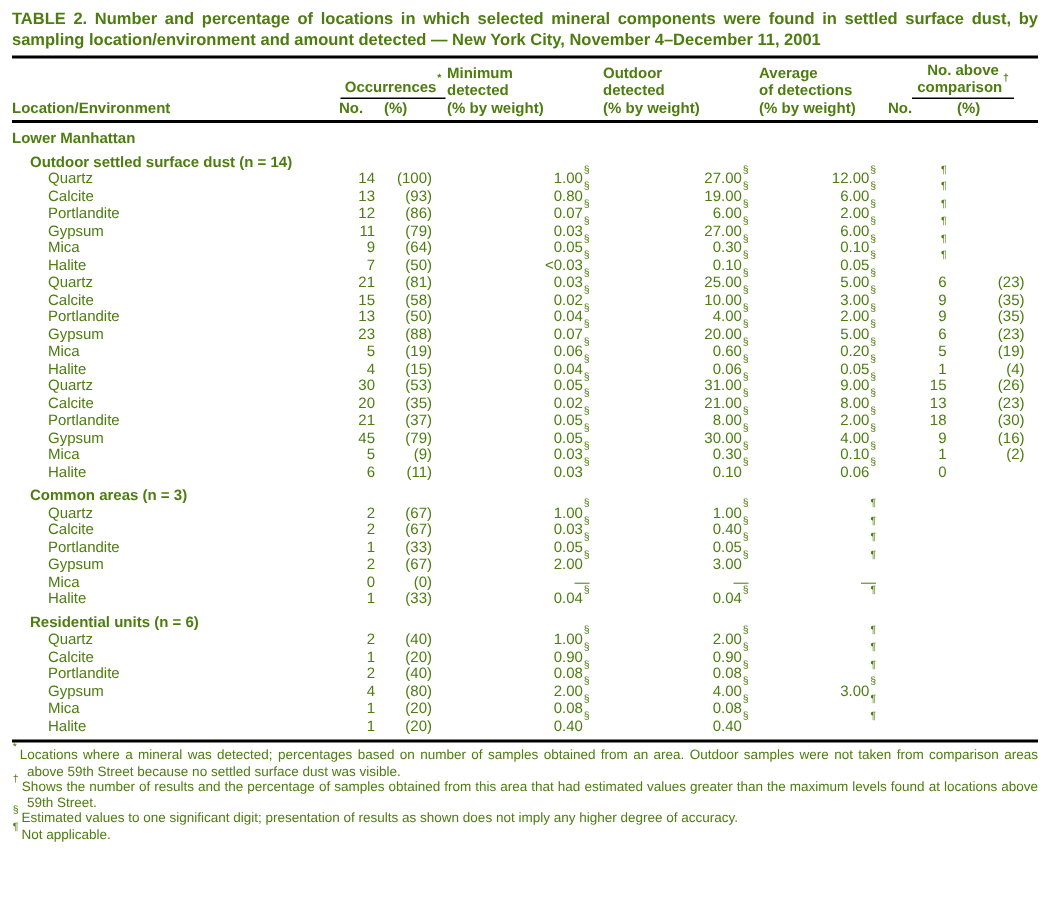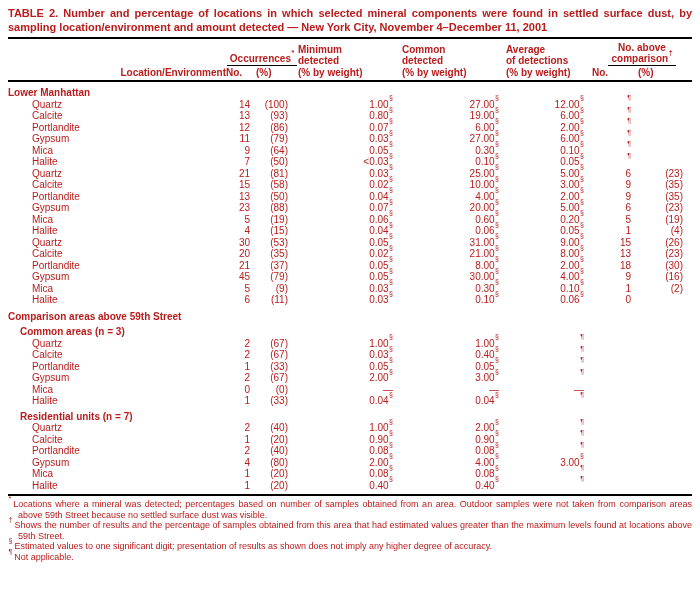--- a/index.html
+++ b/index.html
@@ -1,34 +1,34 @@
 <!DOCTYPE html>
 <html lang="en"><head>
 <meta charset="utf-8">
 <style>
   html,body{margin:0;padding:0;background:#fff;}
   .page{
     width:700px;height:600px;box-sizing:border-box;
     padding:7px 8px 0 8px;overflow:hidden;
-    background:#ffffff;color:#b91c1c;
+    background:#ffffff;color:#4d7c0f;
     font-family:"Liberation Sans","DejaVu Sans",sans-serif;
   }
   .title{
     font-weight:bold;font-size:11px;line-height:13.5px;
     text-align:justify;letter-spacing:0;
     border-bottom:2px solid #000;padding-bottom:3px;
   }
   table{border-collapse:collapse;table-layout:fixed;width:684px;margin-top:3px;}
   th,td{padding:0;}
   thead th{
     font-weight:bold;font-size:10px;line-height:11px;
     vertical-align:bottom;
   }
   thead tr.h2 th{border-bottom:2px solid #000;padding-bottom:2px;padding-top:1px;}
-  .thL{text-align:right;}
+  .thL{text-align:left;}
   .thC{text-align:center;}
   .thR{text-align:left;}
   .uline{display:inline-block;border-bottom:1.2px solid #000;padding:0 3px 1px 3px;}
   tbody td{font-size:10px;line-height:11.5px;vertical-align:bottom;}
   tr.sec td{font-weight:bold;padding-top:5px;}
   tr.sub td{font-weight:bold;padding-left:12px;padding-top:4px;}
   td.mineral{padding-left:24px;}
   td.val{text-align:right;white-space:nowrap;}
   td.c2,th.c2{padding-right:6px;}
   td.c3,th.c3{padding-right:10px;}
@@ -68,21 +68,21 @@
       <tr class="h1">
         <th class="thL"></th>
         <th colspan="2" class="thC">
           <span class="uline"><span>Occurrences</span><sup>*</sup></span>
         </th>
         <th class="thR wt">
           <div>Minimum</div>
           <div>detected</div>
         </th>
         <th class="thR wt">
-          <div>Common</div>
+          <div>Outdoor</div>
           <div>detected</div>
         </th>
         <th class="thR wt">
           <div>Average</div>
           <div>of detections</div>
         </th>
         <th colspan="2" class="thC">
           <div>No. above</div>
           <div class="uline"><span>comparison</span><sup>†</sup></div>
         </th>
@@ -95,20 +95,23 @@
         <th class="thR wt">(% by weight)</th>
         <th class="thR wt">(% by weight)</th>
         <th class="thR c7">No.</th>
         <th class="thR c8">(%)</th>
       </tr>
     </thead>
     <tbody>
         <tr class="sec">
           <td colspan="8">Lower Manhattan</td>
         </tr>
+        <tr class="sub">
+          <td colspan="8">Outdoor settled surface dust (n = 14)</td>
+        </tr>
         <tr>
           <td class="mineral">Quartz</td>
           <td class="val c2">14</td>
           <td class="val c3">(100)</td>
           <td class="val c4">1.00<sup>§</sup></td>
           <td class="val c5">27.00<sup>§</sup></td>
           <td class="val c6">12.00<sup>§</sup></td>
           <td class="val c7"><sup>¶</sup></td>
           <td class="val c8"></td>
         </tr>
@@ -275,23 +278,20 @@
         <tr>
           <td class="mineral">Halite</td>
           <td class="val c2">6</td>
           <td class="val c3">(11)</td>
           <td class="val c4">0.03<sup>§</sup></td>
           <td class="val c5">0.10<sup>§</sup></td>
           <td class="val c6">0.06<sup>§</sup></td>
           <td class="val c7">0</td>
           <td class="val c8"></td>
         </tr>
-        <tr class="sec">
-          <td colspan="8">Comparison areas above 59th Street</td>
-        </tr>
         <tr class="sub">
           <td colspan="8">Common areas (n = 3)</td>
         </tr>
         <tr>
           <td class="mineral">Quartz</td>
           <td class="val c2">2</td>
           <td class="val c3">(67)</td>
           <td class="val c4">1.00<sup>§</sup></td>
           <td class="val c5">1.00<sup>§</sup></td>
           <td class="val c6"><sup>¶</sup></td>
@@ -342,21 +342,21 @@
           <td class="mineral">Halite</td>
           <td class="val c2">1</td>
           <td class="val c3">(33)</td>
           <td class="val c4">0.04<sup>§</sup></td>
           <td class="val c5">0.04<sup>§</sup></td>
           <td class="val c6"><sup>¶</sup></td>
           <td class="val c7"></td>
           <td class="val c8"></td>
         </tr>
         <tr class="sub">
-          <td colspan="8">Residential units (n = 7)</td>
+          <td colspan="8">Residential units (n = 6)</td>
         </tr>
         <tr>
           <td class="mineral">Quartz</td>
           <td class="val c2">2</td>
           <td class="val c3">(40)</td>
           <td class="val c4">1.00<sup>§</sup></td>
           <td class="val c5">2.00<sup>§</sup></td>
           <td class="val c6"><sup>¶</sup></td>
           <td class="val c7"></td>
           <td class="val c8"></td>

